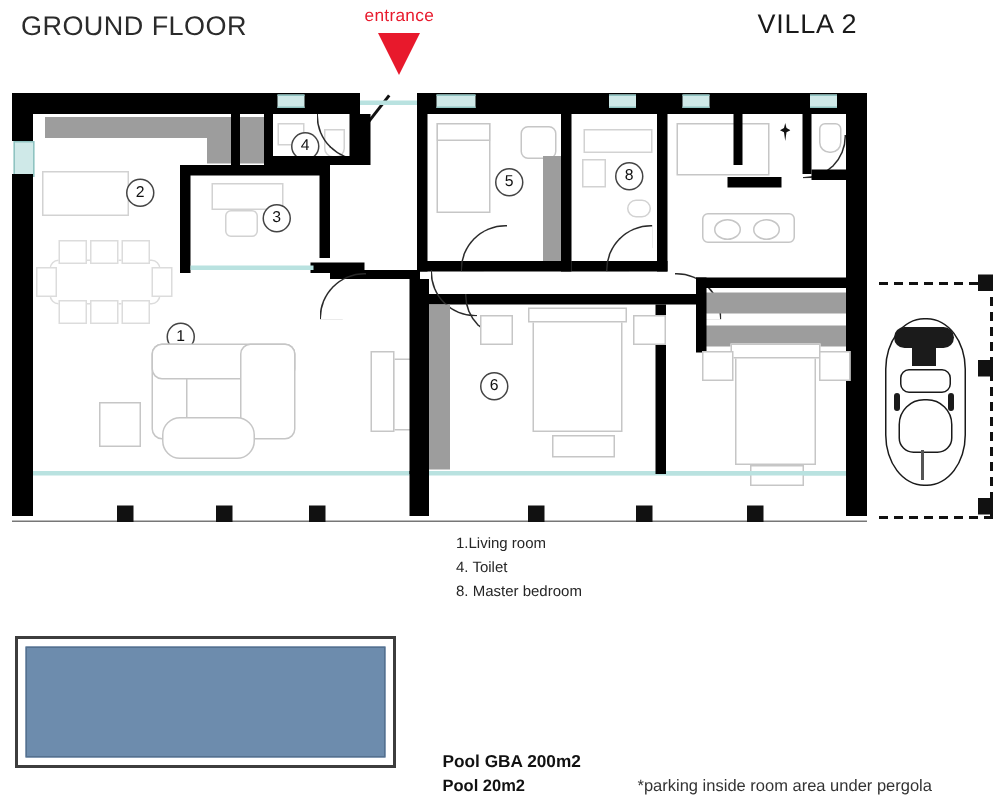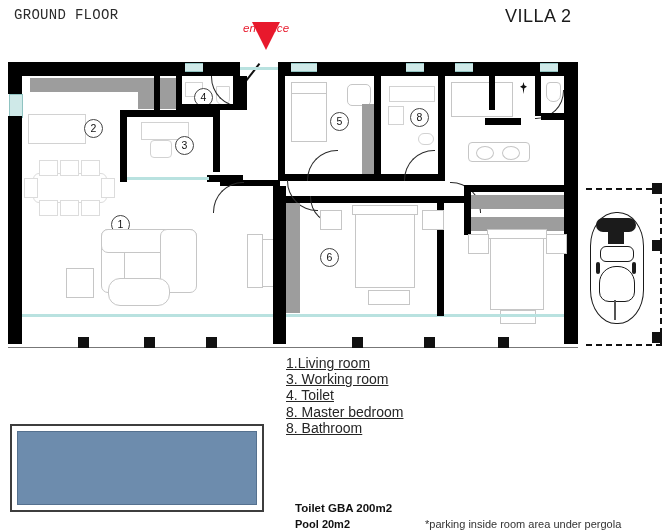--- a/index.html
+++ b/index.html
@@ -1,34 +1,34 @@
 <!DOCTYPE html>
 <html><head>
 <meta charset="utf-8">
 <style>
   html,body{margin:0;padding:0;background:#ffffff;}
   body{width:662px;height:532px;position:relative;overflow:hidden;
        font-family:"Liberation Sans",sans-serif;color:#231f20;}
   .abs{position:absolute;}
-  #title-ground{left:14px;top:7px;font-size:14px;letter-spacing:.3px;color:#2b2b2b;font-family:Liberation Mono, monospace;}
+  #title-ground{left:14px;top:7px;font-size:18px;letter-spacing:.3px;color:#2b2b2b;}
   #title-villa{left:505px;top:6px;font-size:18px;letter-spacing:.5px;color:#1a1a1a;}
-  #entrance-label{left:243px;top:22px;font-size:11.5px;color:#e8192c;letter-spacing:.2px;font-style:italic;}
+  #entrance-label{left:243px;top:5px;font-size:11.5px;color:#e8192c;letter-spacing:.2px;}
   #entrance-arrow{left:252px;top:22px;width:0;height:0;
       border-left:14px solid transparent;border-right:14px solid transparent;
       border-top:28px solid #e8192c;}
   .wall{background:#000;}
   .win{background:#cfe9e8;border-top:1px solid #8fc3c1;border-bottom:1px solid #8fc3c1;}
   .glass{background:#b9e2e0;}
   .cab{background:#9d9d9d;}
   .furn{border:1px solid #d2d2d2;background:#fff;}
   .furn2{border:1px solid #c6c6c6;background:#fff;}
   .num{width:17px;height:17px;border:1px solid #444;border-radius:50%;
        background:#fff;font-size:10.5px;line-height:17px;text-align:center;color:#111;}
   .arc{border:1px solid #2a2a2a;border-radius:50%;background:transparent;}
-  .legend{left:286px;top:355px;font-size:14px;line-height:16.2px;color:#262626;text-decoration:underline;}
+  .legend{left:304px;top:355px;font-size:10px;line-height:16.2px;color:#262626;}
   .legend div{white-space:nowrap;}
   #total-gba{left:295px;top:502px;font-size:11.5px;font-weight:bold;color:#111;}
   #pool-area{left:295px;top:518px;font-size:11px;font-weight:bold;color:#111;}
   #parking-note{left:425px;top:518px;font-size:11px;color:#333;}
   #pool{left:10px;top:424px;width:250px;height:84px;background:#fff;border:2px solid #3d3d3d;}
   #pool-water{position:absolute;left:5px;top:5px;right:5px;bottom:5px;background:#6d8cad;border:1px solid #55718f;}
   .dash-h{border-top:2px dashed #111;}
   .dash-v{border-left:2px dashed #111;}
   .post{background:#111;}
   .carpart{border:1.4px solid #1a1a1a;border-radius:40%;background:#fff;}
@@ -200,21 +200,19 @@
     <div class="abs" style="left:26px;top:88px;width:2px;height:20px;background:#555;"></div>
   </div>
 </div>
 
 <div class="abs" id="pool">
   <div id="pool-water"></div>
 </div>
 
 <div class="abs legend">
   <div>1.Living room</div>
-  <div>3. Working room</div>
   <div>4. Toilet</div>
   <div>8. Master bedroom</div>
-  <div>8. Bathroom</div>
 </div>
 
-<div class="abs" id="total-gba">Toilet GBA 200m2</div>
+<div class="abs" id="total-gba">Pool GBA 200m2</div>
 <div class="abs" id="pool-area">Pool 20m2</div>
 <div class="abs" id="parking-note">*parking inside room area under pergola</div>
 
 </body></html>

